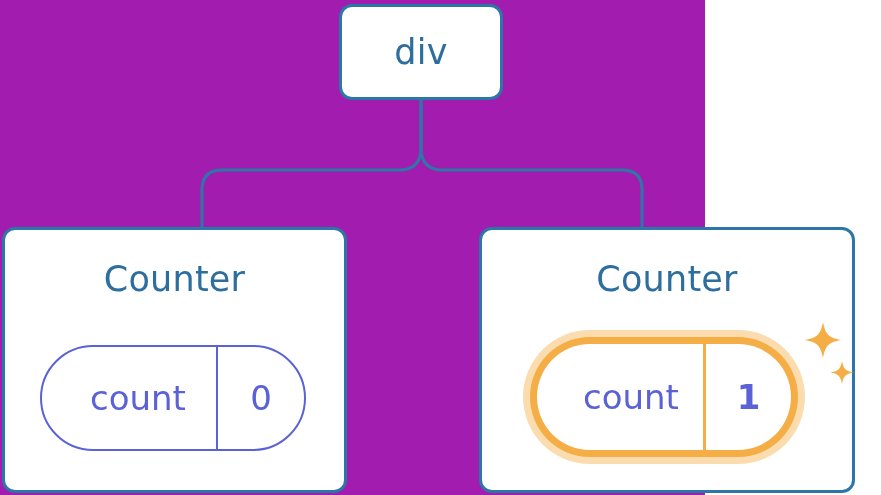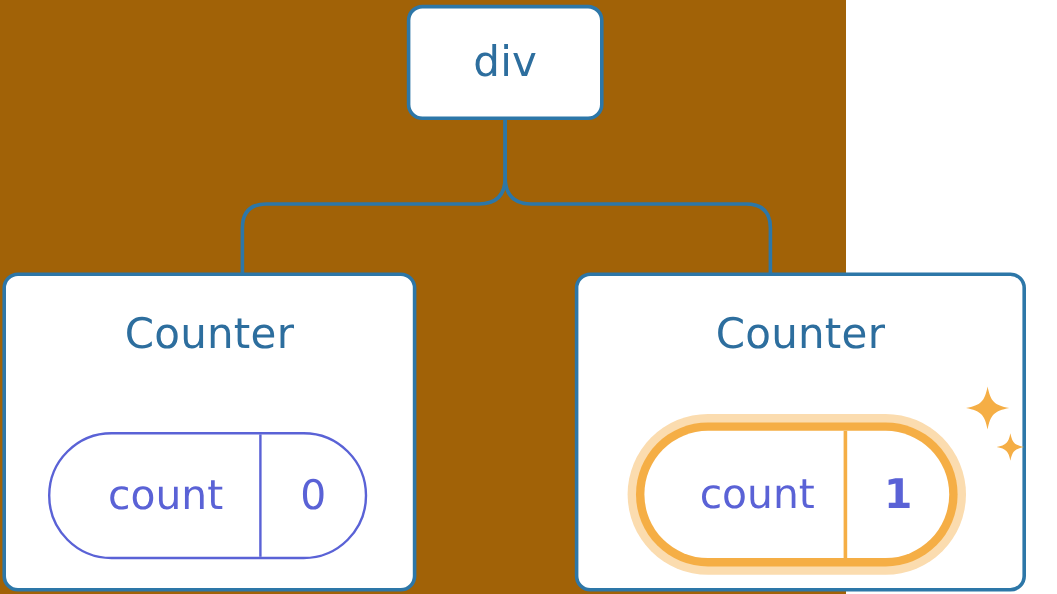--- a/index.html
+++ b/index.html
@@ -11,21 +11,21 @@
     width: 881px;
     height: 495px;
     overflow: hidden;
     font-family: "DejaVu Sans", "Liberation Sans", sans-serif;
   }
 
   #stage {
     position: relative;
     width: 705px;
     height: 495px;
-    background: #a16207;
+    background: #a21caf;
   }
 
   
   #connectors {
     position: absolute;
     left: 0;
     top: 0;
     width: 881px;
     height: 495px;
   }
@@ -73,21 +73,20 @@
     color: #2d6e9e;
     line-height: 1;
     letter-spacing: .2px;
   }
 
   
   .pill-wrap {
     position: absolute;
     display: flex;
     align-items: flex-end;
-    margin-top: 15px;
   }
   .pill-wrap-left  { left: 40px;  top: 345px; }
   .pill-wrap-right { left: 523px; top: 330px; }
 
   .pill {
     box-sizing: border-box;
     display: flex;
     align-items: stretch;
     background: #ffffff;
   }

